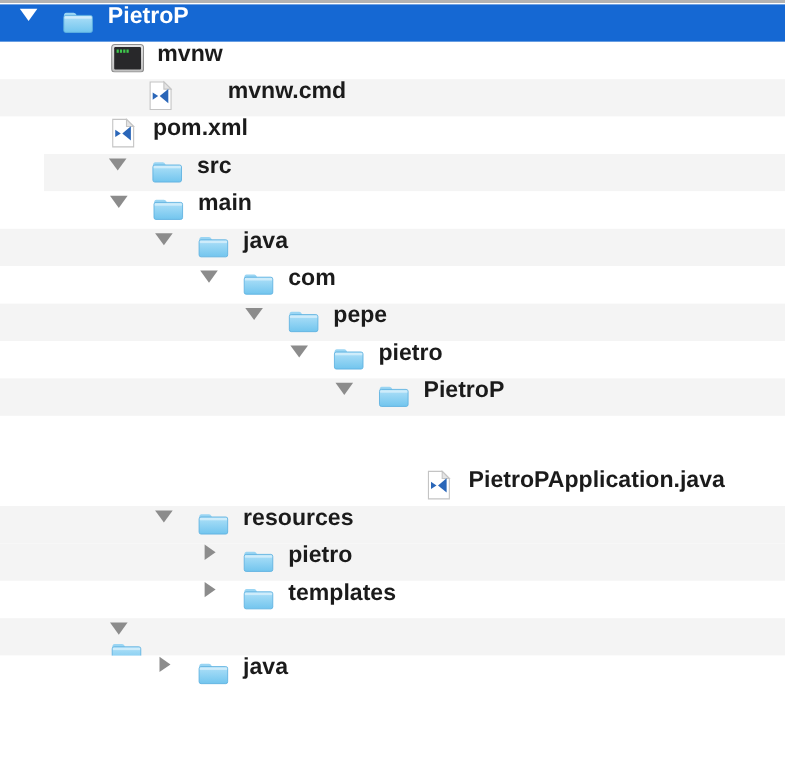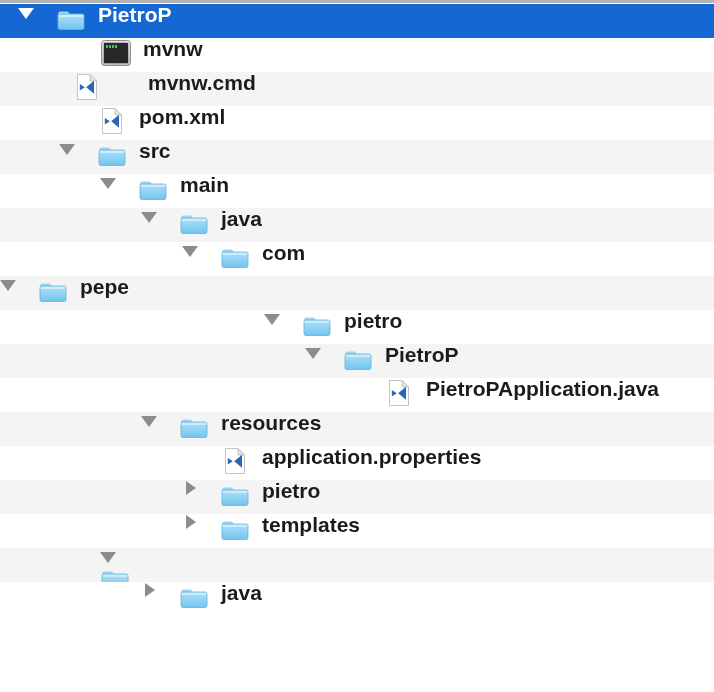--- a/index.html
+++ b/index.html
@@ -118,21 +118,21 @@
     <g style="fill:var(--term-green)">
       <rect x="5" y="5" width="2" height="3"></rect>
       <rect x="8" y="5" width="2" height="3"></rect>
       <rect x="11" y="5" width="2" height="3"></rect>
       <rect x="14" y="5" width="2" height="3"></rect>
     </g>
   </svg>
         </span>
     <span class="label">mvnw</span>
   </div>
-      <div class="row alt" style=" gap: 34px;">
+      <div class="row alt" style="padding-left: 59px; gap: 34px;">
     <span class="twisty"></span>
     <span class="icon">
           <svg width="22" height="28" viewBox="0 0 22 28">
     <path d="M1.5 1.5 H14 L20.5 8 V26.5 H1.5 Z" fill="#ffffff" stroke="#c4c4c4"></path>
     <path d="M14 1.5 L20.5 8 L14 8 Z" fill="#e4e4e4" stroke="#c4c4c4"></path>
     <g style="fill:var(--vs-blue)">
       <polygon points="3.8,11 8.8,14.3 3.8,17.6"></polygon>
       <polygon points="18,7.8 10.2,14.3 18,20.8"></polygon>
     </g>
   </svg>
@@ -146,21 +146,21 @@
     <path d="M1.5 1.5 H14 L20.5 8 V26.5 H1.5 Z" fill="#ffffff" stroke="#c4c4c4"></path>
     <path d="M14 1.5 L20.5 8 L14 8 Z" fill="#e4e4e4" stroke="#c4c4c4"></path>
     <g style="fill:var(--vs-blue)">
       <polygon points="3.8,11 8.8,14.3 3.8,17.6"></polygon>
       <polygon points="18,7.8 10.2,14.3 18,20.8"></polygon>
     </g>
   </svg>
         </span>
     <span class="label">pom.xml</span>
   </div>
-      <div class="row alt" style="padding-left: 59px;">
+      <div class="row alt" style="padding-left: 59px; margin-left: 40px;">
     <span class="twisty down"></span>
     <span class="icon">
           <svg width="28" height="23" viewBox="0 0 28 23">
     <path d="M1 7 Q1 3.5 3.2 3.5 L10 3.5 Q11.6 3.5 12.2 5 L13 7 Z" style="fill:var(--folder-tab)"></path>
     <rect x="1" y="6" width="26" height="15.5" rx="1.8" fill="url(#folderGrad)" style="stroke:var(--folder-stroke)" stroke-width="0.8"></rect>
     <rect x="1.6" y="6.8" width="24.8" height="2.2" fill="#ffffff" opacity="0.45"></rect>
   </svg>
         </span>
     <span class="label">src</span>
   </div>
@@ -190,21 +190,21 @@
     <span class="twisty down"></span>
     <span class="icon">
           <svg width="28" height="23" viewBox="0 0 28 23">
     <path d="M1 7 Q1 3.5 3.2 3.5 L10 3.5 Q11.6 3.5 12.2 5 L13 7 Z" style="fill:var(--folder-tab)"></path>
     <rect x="1" y="6" width="26" height="15.5" rx="1.8" fill="url(#folderGrad)" style="stroke:var(--folder-stroke)" stroke-width="0.8"></rect>
     <rect x="1.6" y="6.8" width="24.8" height="2.2" fill="#ffffff" opacity="0.45"></rect>
   </svg>
         </span>
     <span class="label">com</span>
   </div>
-      <div class="row alt" style="">
+      <div class="row alt" style="padding-left: 223px;">
     <span class="twisty down"></span>
     <span class="icon">
           <svg width="28" height="23" viewBox="0 0 28 23">
     <path d="M1 7 Q1 3.5 3.2 3.5 L10 3.5 Q11.6 3.5 12.2 5 L13 7 Z" style="fill:var(--folder-tab)"></path>
     <rect x="1" y="6" width="26" height="15.5" rx="1.8" fill="url(#folderGrad)" style="stroke:var(--folder-stroke)" stroke-width="0.8"></rect>
     <rect x="1.6" y="6.8" width="24.8" height="2.2" fill="#ffffff" opacity="0.45"></rect>
   </svg>
         </span>
     <span class="label">pepe</span>
   </div>
@@ -223,21 +223,21 @@
     <span class="twisty down"></span>
     <span class="icon">
           <svg width="28" height="23" viewBox="0 0 28 23">
     <path d="M1 7 Q1 3.5 3.2 3.5 L10 3.5 Q11.6 3.5 12.2 5 L13 7 Z" style="fill:var(--folder-tab)"></path>
     <rect x="1" y="6" width="26" height="15.5" rx="1.8" fill="url(#folderGrad)" style="stroke:var(--folder-stroke)" stroke-width="0.8"></rect>
     <rect x="1.6" y="6.8" width="24.8" height="2.2" fill="#ffffff" opacity="0.45"></rect>
   </svg>
         </span>
     <span class="label">PietroP</span>
   </div>
-      <div class="row" style="padding-left: 346px;">
+      <div class="row" style="padding-left: 346px; margin-top: 48px;">
     <span class="twisty"></span>
     <span class="icon">
           <svg width="22" height="28" viewBox="0 0 22 28">
     <path d="M1.5 1.5 H14 L20.5 8 V26.5 H1.5 Z" fill="#ffffff" stroke="#c4c4c4"></path>
     <path d="M14 1.5 L20.5 8 L14 8 Z" fill="#e4e4e4" stroke="#c4c4c4"></path>
     <g style="fill:var(--vs-blue)">
       <polygon points="3.8,11 8.8,14.3 3.8,17.6"></polygon>
       <polygon points="18,7.8 10.2,14.3 18,20.8"></polygon>
     </g>
   </svg>
@@ -248,34 +248,20 @@
     <span class="twisty down"></span>
     <span class="icon">
           <svg width="28" height="23" viewBox="0 0 28 23">
     <path d="M1 7 Q1 3.5 3.2 3.5 L10 3.5 Q11.6 3.5 12.2 5 L13 7 Z" style="fill:var(--folder-tab)"></path>
     <rect x="1" y="6" width="26" height="15.5" rx="1.8" fill="url(#folderGrad)" style="stroke:var(--folder-stroke)" stroke-width="0.8"></rect>
     <rect x="1.6" y="6.8" width="24.8" height="2.2" fill="#ffffff" opacity="0.45"></rect>
   </svg>
         </span>
     <span class="label">resources</span>
   </div>
-      <div class="row" style="padding-left: 182px;">
-    <span class="twisty"></span>
-    <span class="icon">
-          <svg width="22" height="28" viewBox="0 0 22 28">
-    <path d="M1.5 1.5 H14 L20.5 8 V26.5 H1.5 Z" fill="#ffffff" stroke="#c4c4c4"></path>
-    <path d="M14 1.5 L20.5 8 L14 8 Z" fill="#e4e4e4" stroke="#c4c4c4"></path>
-    <g style="fill:var(--vs-blue)">
-      <polygon points="3.8,11 8.8,14.3 3.8,17.6"></polygon>
-      <polygon points="18,7.8 10.2,14.3 18,20.8"></polygon>
-    </g>
-  </svg>
-        </span>
-    <span class="label">application.properties</span>
-  </div>
       <div class="row alt" style="padding-left: 182px;">
     <span class="twisty right"></span>
     <span class="icon">
           <svg width="28" height="23" viewBox="0 0 28 23">
     <path d="M1 7 Q1 3.5 3.2 3.5 L10 3.5 Q11.6 3.5 12.2 5 L13 7 Z" style="fill:var(--folder-tab)"></path>
     <rect x="1" y="6" width="26" height="15.5" rx="1.8" fill="url(#folderGrad)" style="stroke:var(--folder-stroke)" stroke-width="0.8"></rect>
     <rect x="1.6" y="6.8" width="24.8" height="2.2" fill="#ffffff" opacity="0.45"></rect>
   </svg>
         </span>
     <span class="label">pietro</span>

